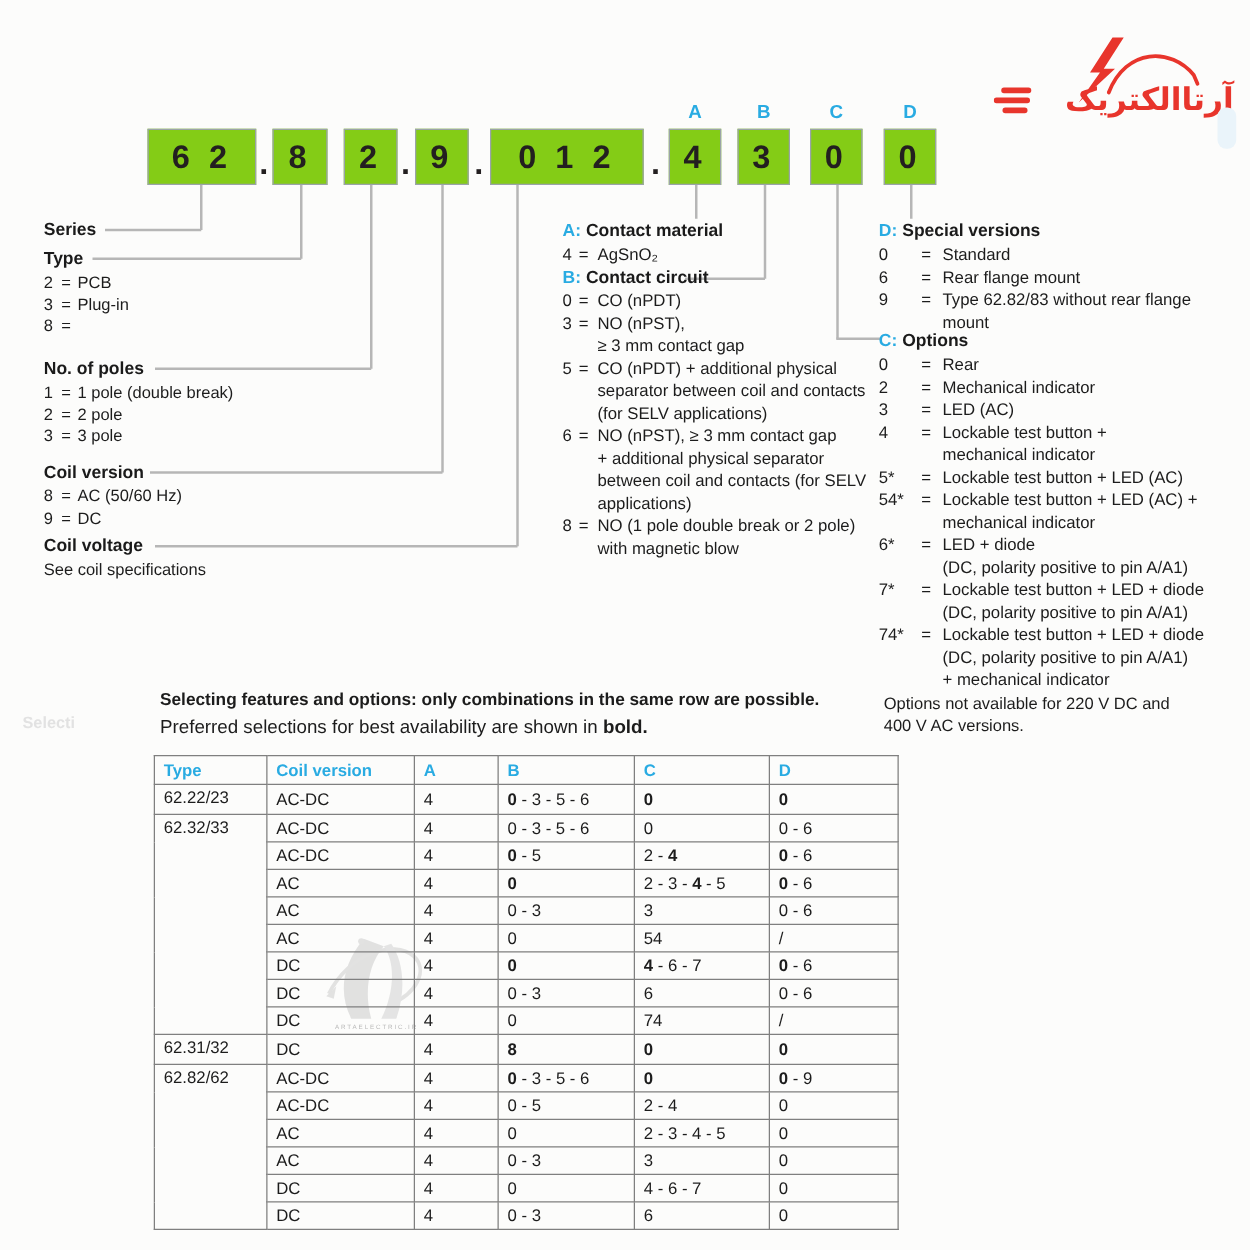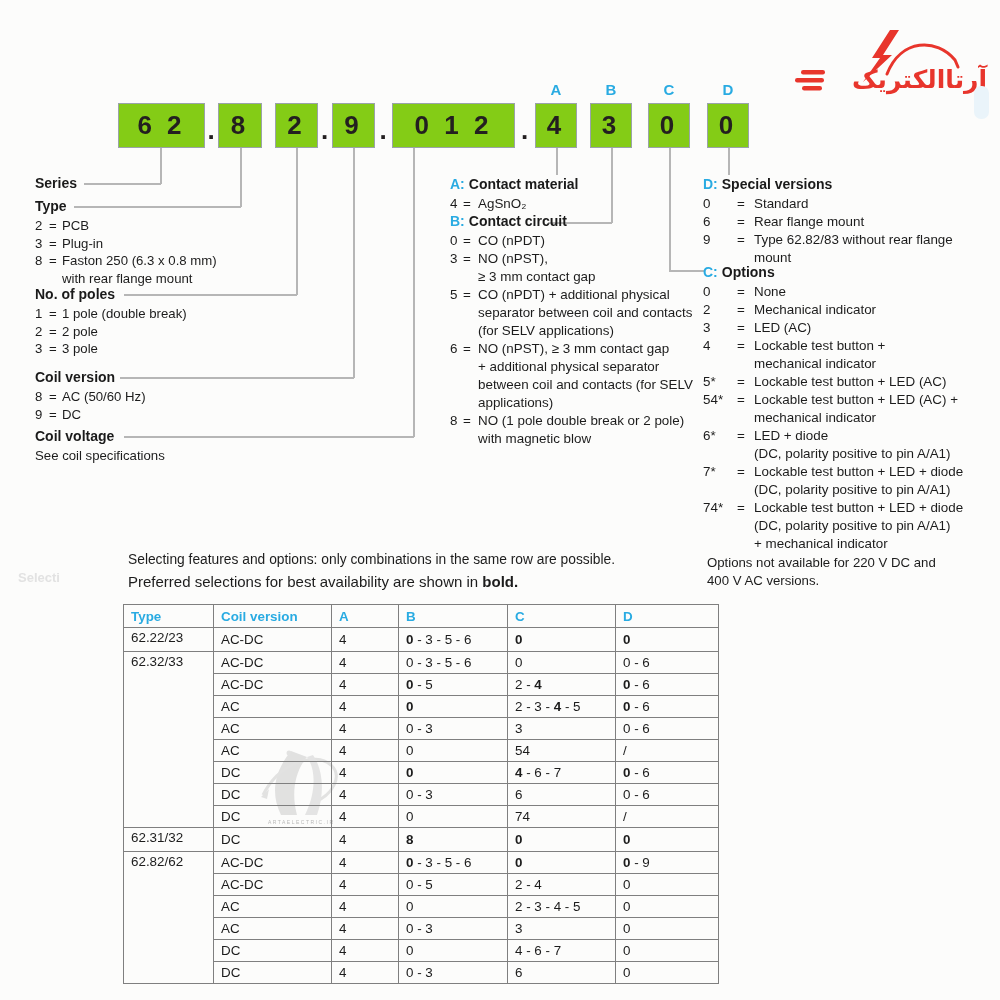--- a/index.html
+++ b/index.html
@@ -30,21 +30,21 @@
   .sec h3{margin:0 0 3px 0;font-size:14px;font-weight:bold;color:#1a1a1a;}
   .sec h3 .pfx{color:#29abe2;margin-right:4px;}
   .list .li{display:grid;margin:0;line-height:17.6px;font-size:13.2px;}
   .list-l .li{grid-template-columns:14px 13px auto;}
   .list-m .li{grid-template-columns:13px 15px auto;line-height:18px;font-size:13.4px;}
   .list-r .li{grid-template-columns:34px 17px auto;line-height:18px;font-size:13.4px;}
   .li .txt{white-space:pre-line;}
   .sec .note{font-size:13.2px;line-height:18px;white-space:pre-line;margin-top:1px;}
   .sec .notepad{margin-left:4px;}
   
-  #selection .l1{font-size:13.8px;font-weight:normal;}
+  #selection .l1{font-size:13.8px;font-weight:bold;}
   #selection .l2{font-size:15px;margin-top:6px;}
   
   table#seltable{
     position:absolute;left:123px;top:604px;border-collapse:collapse;table-layout:fixed;
     background:transparent;
   }
   #seltable td,#seltable th{
     border:1px solid #7f7f7f;font-size:13.4px;text-align:left;
     padding:0 0 0 7px;height:21px;vertical-align:middle;font-weight:normal;color:#1c1c1c;
   }
@@ -126,22 +126,20 @@
           <span class="txt">PCB</span>
         </div>
         <div class="li">
           <span class="code">3</span>
           <span class="eq">=</span>
           <span class="txt">Plug-in</span>
         </div>
         <div class="li">
           <span class="code">8</span>
           <span class="eq">=</span>
-          <span class="txt">Faston 250 (6.3 x 0.8 mm)
-with rear flange mount</span>
         </div>
       </div>
   </div>
   <div class="sec" style="left:35px;top:286px;width:230px;">
     <h3>No. of poles</h3>
     <div class="list list-l">
         <div class="li">
           <span class="code">1</span>
           <span class="eq">=</span>
           <span class="txt">1 pole (double break)</span>
@@ -246,21 +244,21 @@
 mount</span>
         </div>
       </div>
   </div>
   <div class="sec" style="left:703px;top:264px;width:292px;">
     <h3><span class="pfx">C:</span><span>Options</span></h3>
     <div class="list list-r">
         <div class="li">
           <span class="code">0</span>
           <span class="eq">=</span>
-          <span class="txt">None</span>
+          <span class="txt">Rear</span>
         </div>
         <div class="li">
           <span class="code">2</span>
           <span class="eq">=</span>
           <span class="txt">Mechanical indicator</span>
         </div>
         <div class="li">
           <span class="code">3</span>
           <span class="eq">=</span>
           <span class="txt">LED (AC)</span>

